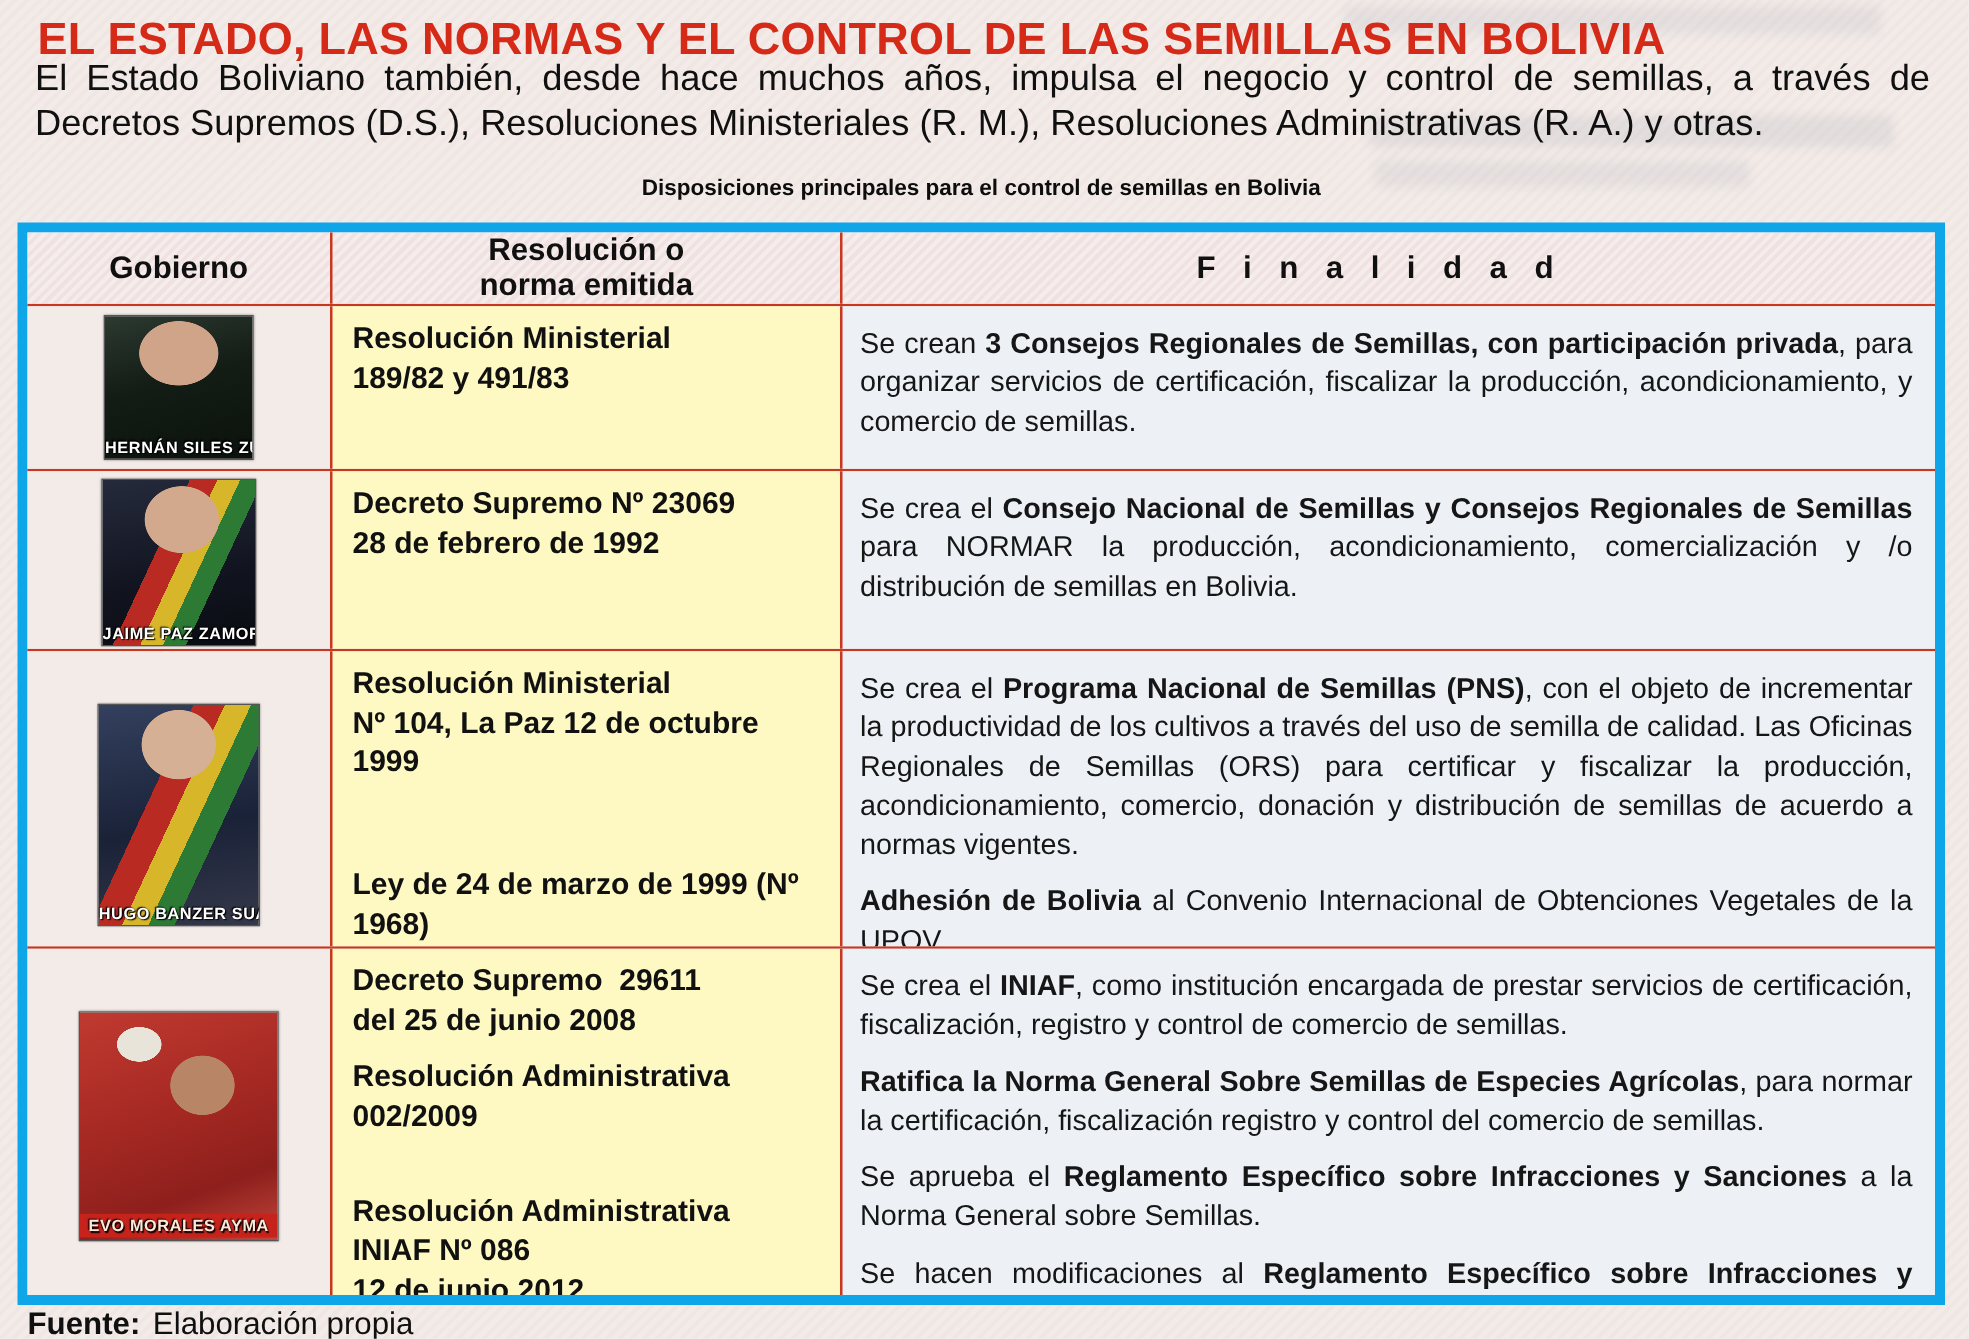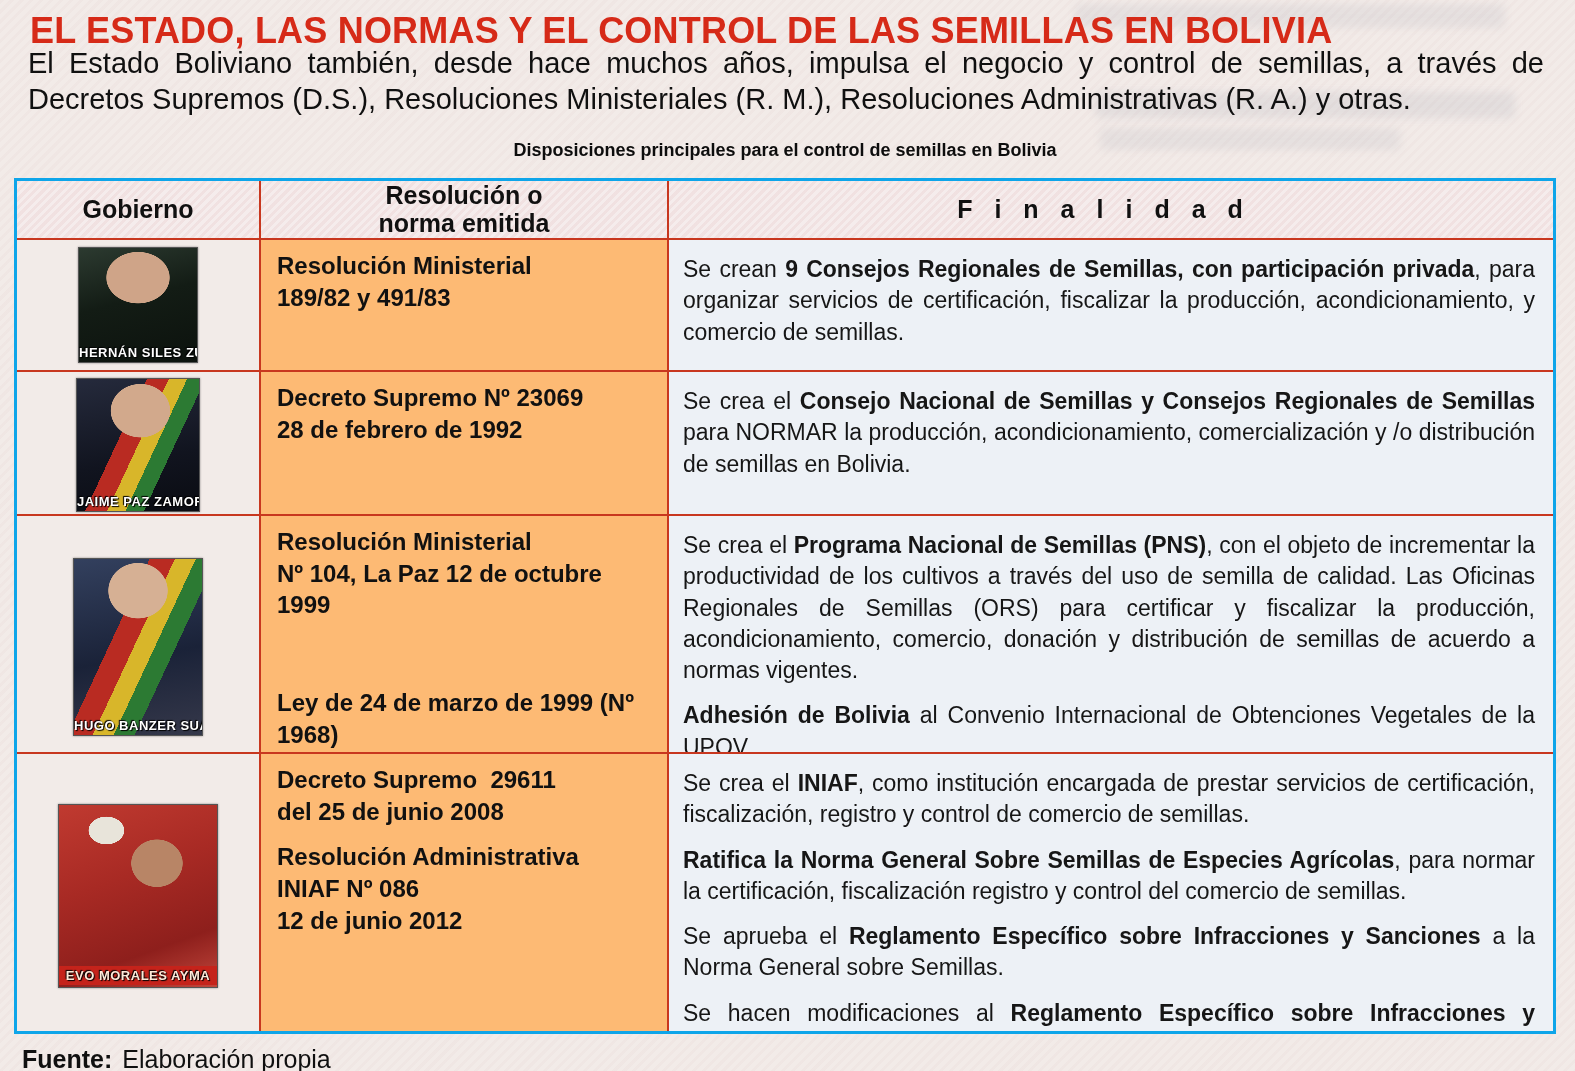--- a/index.html
+++ b/index.html
@@ -24,29 +24,29 @@
     position:absolute;left:28px;top:46px;width:1516px;
     font-size:29px;line-height:1.24;text-align:justify;color:#101010;
   }
   .table-title{
     position:absolute;left:14px;top:140px;width:1542px;text-align:center;
     font-size:18px;font-weight:bold;color:#0d0d0d;
   }
 
   .ctable{
     position:absolute;left:14px;top:178px;width:1542px;box-sizing:border-box;
-    border:3px solid #0ea5e9;background:#eef1f6;
+    border:8px solid #0ea5e9;background:#eef1f6;
     display:flex;flex-direction:column;
   }
   .trow{display:flex;box-sizing:border-box;}
   .trow + .trow{border-top:2px solid #c8371f;}
   .cell{box-sizing:border-box;overflow:hidden;position:relative;}
   .cell + .cell{border-left:2px solid #c8371f;}
   .col-gob{width:242px;flex:0 0 242px;background:#f2ebe8;display:flex;justify-content:center;}
-  .col-res{width:408px;flex:0 0 408px;background:#fdba74;padding:10px 26px 0 16px;}
+  .col-res{width:408px;flex:0 0 408px;background:#fef9c3;padding:10px 26px 0 16px;}
   .col-fin{flex:1;background:#edf1f6;padding:8px 18px 0 14px;}
 
   .thead{height:57px;}
   .thead .cell{
     display:flex;align-items:center;justify-content:center;text-align:center;
     background:#f5ecec;
     background-image:repeating-linear-gradient(135deg, rgba(215,160,160,.14) 0 3px, rgba(255,255,255,0) 3px 6px);
     font-weight:bold;font-size:25px;color:#101010;padding:0;
   }
   .hdr-res{white-space:pre-line;line-height:1.1;}
@@ -134,21 +134,21 @@
     <div class="cell col-gob">
       <div class="photo photo-r1">
         <div class="caption">HERNÁN SILES ZUAZO</div>
       </div>
     </div>
     <div class="cell col-res">
       <div class="res-item">Resolución Ministerial
 189/82 y 491/83</div>
     </div>
     <div class="cell col-fin">
-      <p class="fin-p"><span>Se crean </span><b>9 Consejos Regionales de Semillas, con participación privada</b><span>, para organizar servicios de certificación, fiscalizar la producción, acondicionamiento, y comercio de semillas.</span></p>
+      <p class="fin-p"><span>Se crean </span><b>3 Consejos Regionales de Semillas, con participación privada</b><span>, para organizar servicios de certificación, fiscalizar la producción, acondicionamiento, y comercio de semillas.</span></p>
     </div>
   </div>
 
   <div class="trow row-2">
     <div class="cell col-gob">
       <div class="photo photo-r2">
         <div class="caption">JAIME PAZ ZAMORA</div>
       </div>
     </div>
     <div class="cell col-res">
@@ -181,20 +181,21 @@
 
   <div class="trow row-4">
     <div class="cell col-gob">
       <div class="photo photo-r4">
         <div class="caption">EVO MORALES AYMA</div>
       </div>
     </div>
     <div class="cell col-res">
       <div class="res-item">Decreto Supremo  29611
 del 25 de junio 2008</div>
+      <div class="res-item">Resolución Administrativa 002/2009</div>
       <div class="res-item">Resolución Administrativa INIAF Nº 086
 12 de junio 2012</div>
 
     </div>
     <div class="cell col-fin">
       <p class="fin-p"><span>Se crea el </span><b>INIAF</b><span>, como institución encargada de prestar servicios de certificación, fiscalización, registro y control de comercio de semillas.</span></p>
       <p class="fin-p"><b>Ratifica la Norma General Sobre Semillas de Especies Agrícolas</b><span>, para normar la certificación, fiscalización registro y control del comercio de semillas.</span></p>
       <p class="fin-p"><span>Se aprueba el </span><b>Reglamento Específico sobre Infracciones y Sanciones</b><span> a la Norma General sobre Semillas.</span></p>
       <p class="fin-p"><span>Se hacen modificaciones al </span><b>Reglamento Específico sobre Infracciones y Sanciones</b><span>.</span></p>
     </div>

